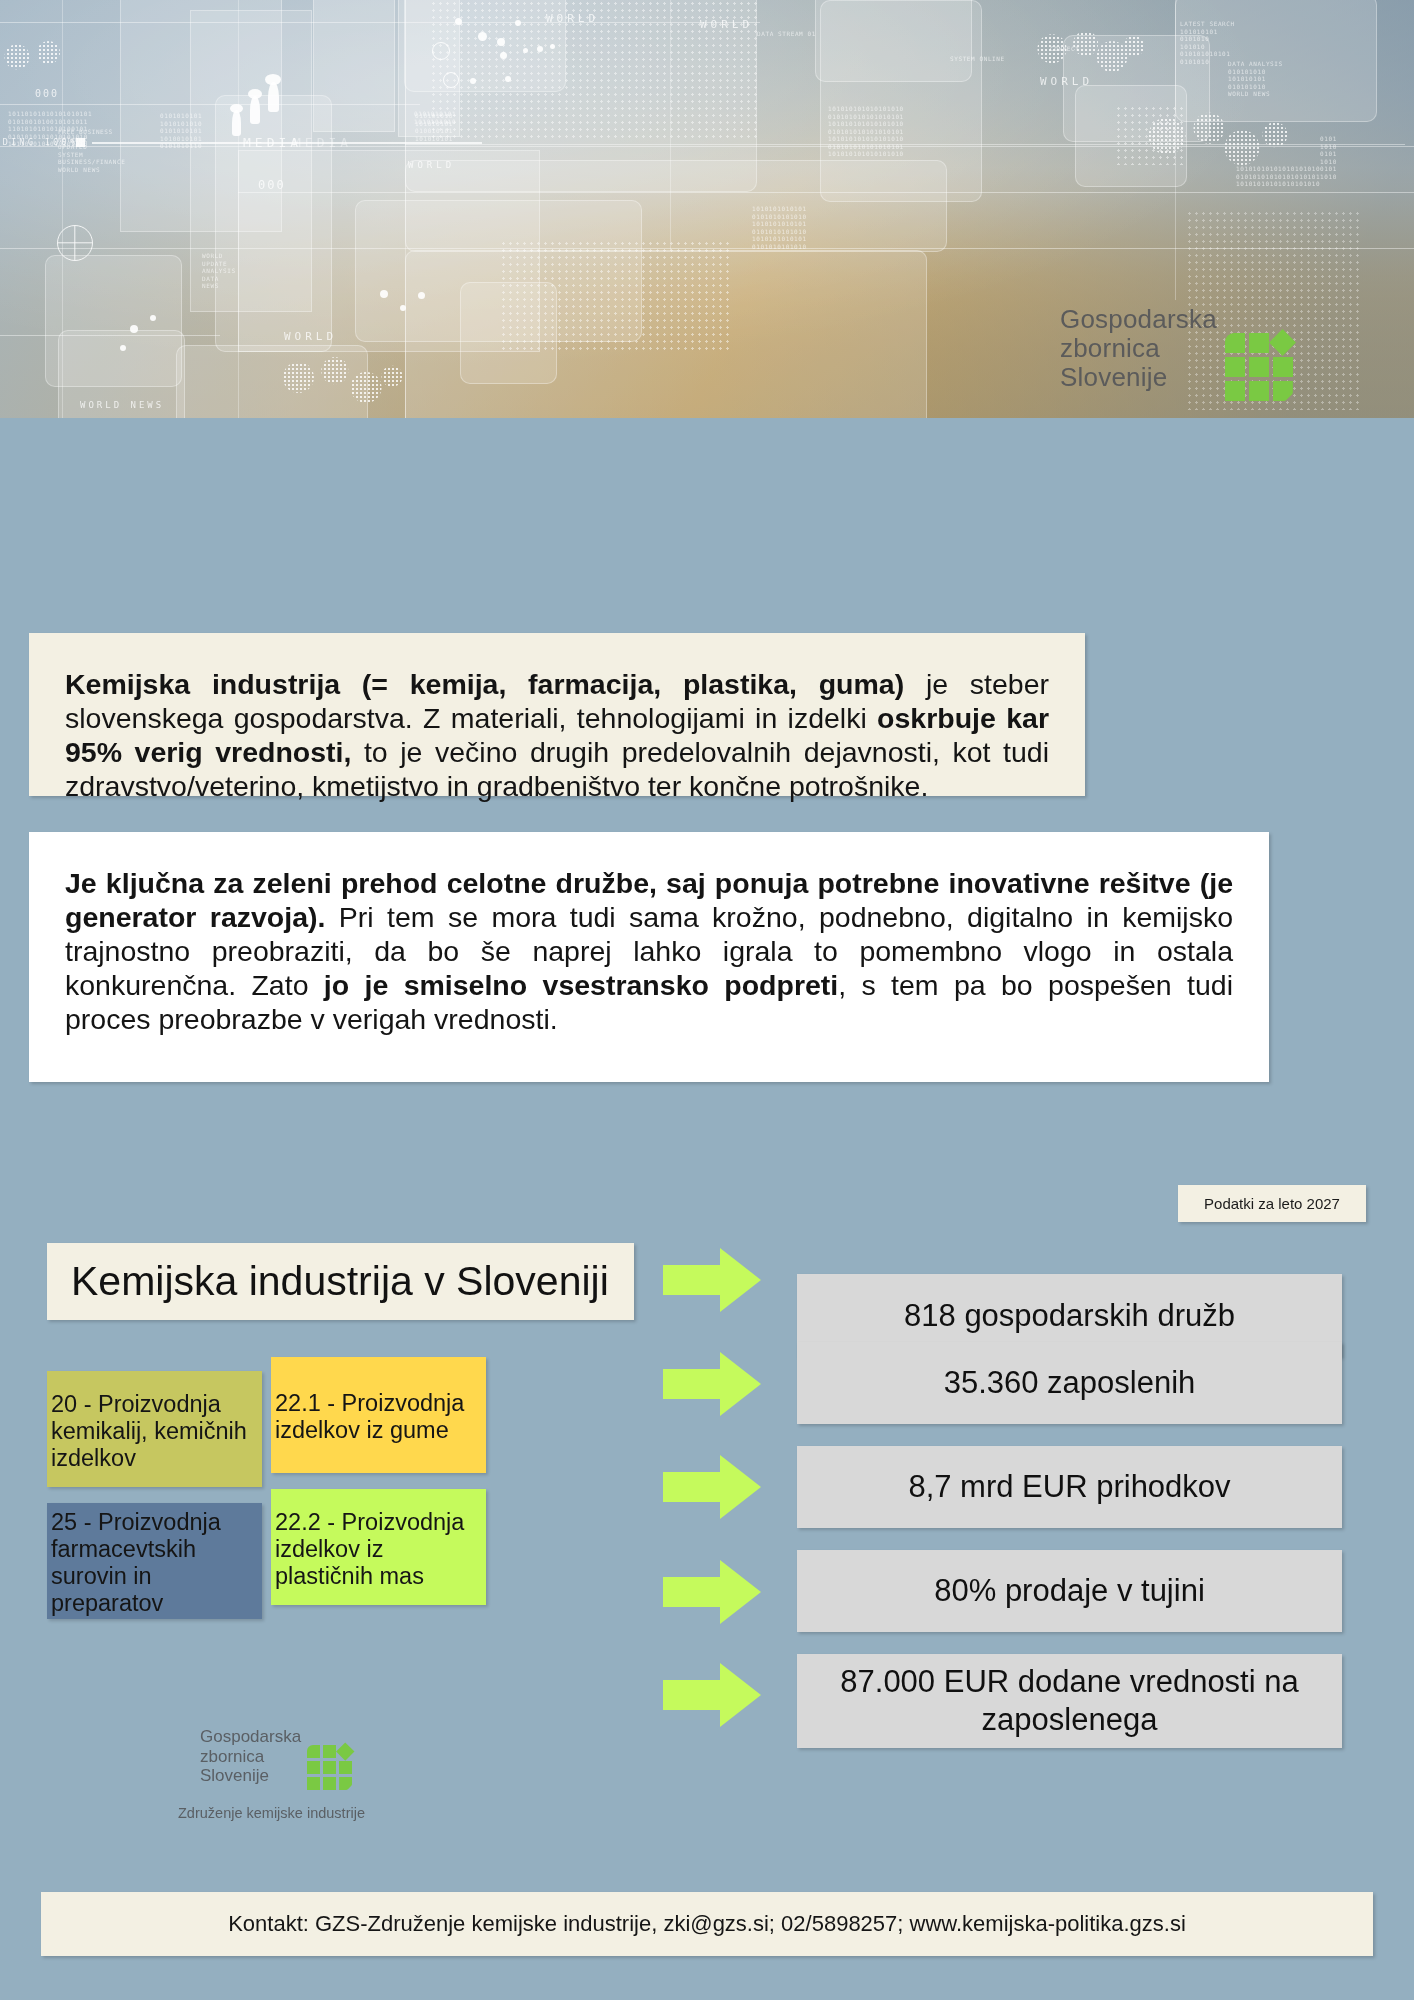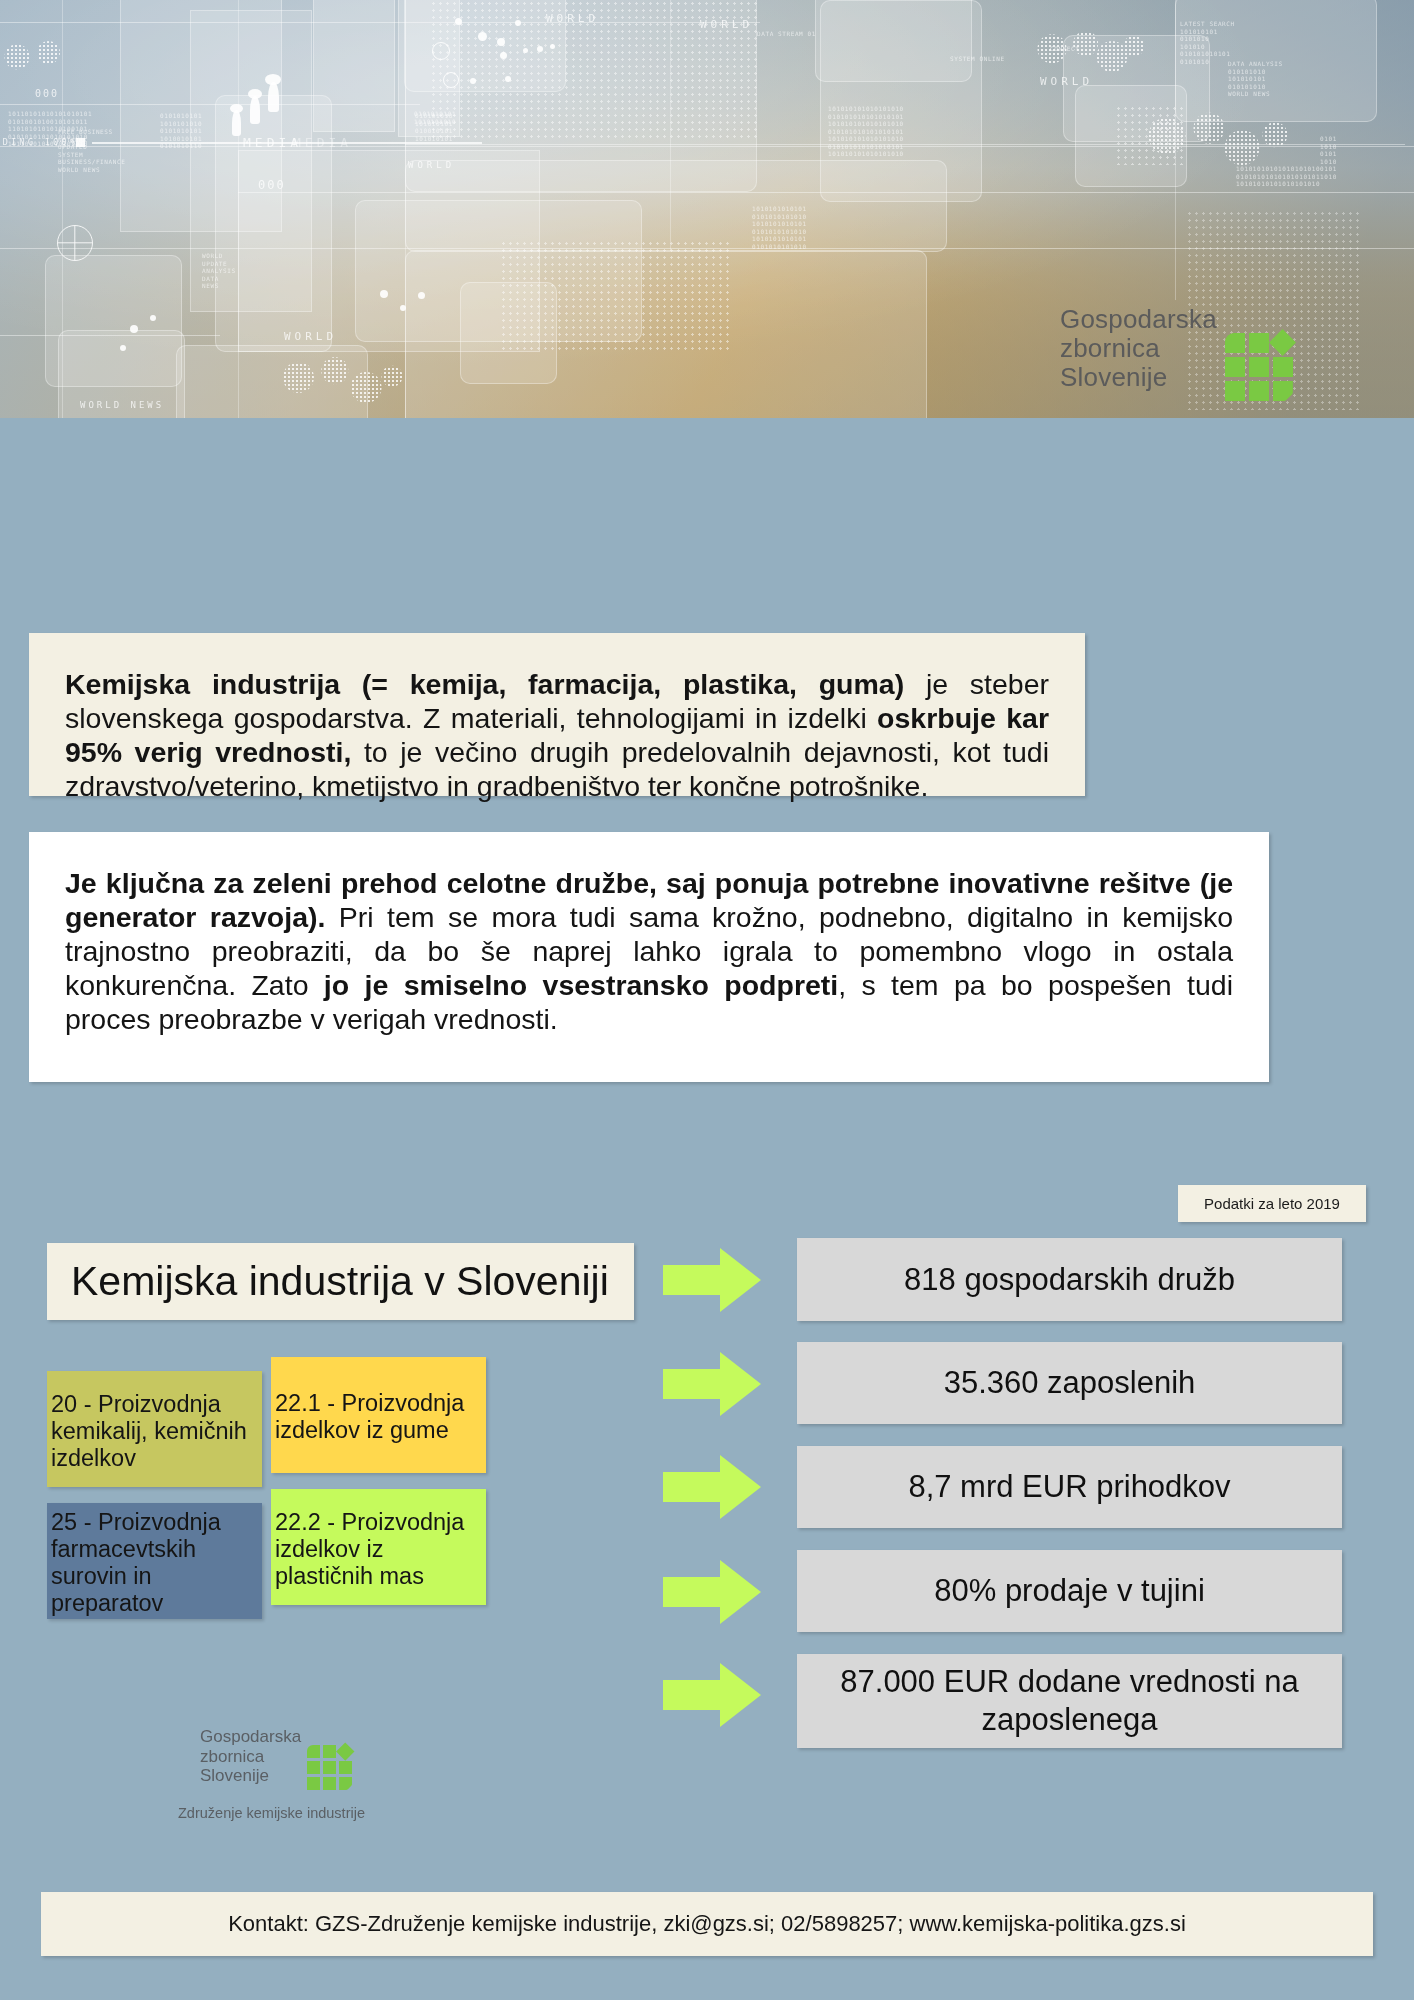--- a/index.html
+++ b/index.html
@@ -101,21 +101,21 @@
   #cat-221  {background:#ffd84d;}
   #cat-21   {left:47px; top:1503px;width:215px;height:116px;background:#5e7a9b;}
   #cat-222  {left:271px;top:1489px;width:215px;height:116px;background:#c5fa5c;}
 
   .statbox{
     position:absolute;left:797px;width:545px;
     background:#d8d8d8;box-shadow:2px 2px 3px rgba(0,0,0,.18);
     display:flex;align-items:center;justify-content:center;text-align:center;
     font-size:31px;line-height:38px;color:#101010;
   }
-  #stat-0{top:1238px;height:83px;}
+  #stat-0{top:1274px;height:83px;}
   #stat-1{top:1342px;height:82px;}
   #stat-2{top:1446px;height:82px;}
   #stat-3{top:1550px;height:82px;}
   #stat-4{top:1654px;height:94px;}
 
   .arrow{position:absolute;width:98px;height:64px;}
   .arrow svg{display:block;}
   #arr-0{left:663px;top:1248px;}
   #arr-1{left:663px;top:1352px;}
   #arr-2{left:663px;top:1455px;}
@@ -325,21 +325,21 @@
 </div>
 
 <div class="card" id="intro-card">
   <p><b>Kemijska industrija (= kemija, farmacija, plastika, guma)</b><span> je steber slovenskega gospodarstva. Z materiali, tehnologijami in izdelki </span><b>oskrbuje kar 95% verig vrednosti,</b><span> to je večino drugih predelovalnih dejavnosti, kot tudi zdravstvo/veterino, kmetijstvo in gradbeništvo ter končne potrošnike.</span></p>
 </div>
 
 <div class="card" id="green-card">
   <p><b>Je ključna za zeleni prehod celotne družbe, saj ponuja potrebne inovativne rešitve (je generator razvoja).</b><span> Pri tem se mora tudi sama krožno, podnebno, digitalno in kemijsko trajnostno preobraziti, da bo še naprej lahko igrala to pomembno vlogo in ostala konkurenčna. Zato </span><b>jo je smiselno vsestransko podpreti</b><span>, s tem pa bo pospešen tudi proces preobrazbe v verigah vrednosti.</span></p>
 </div>
 
-<div class="badge">Podatki za leto 2019</div>
+<div class="badge">Podatki za leto 2027</div>
 
 <div class="titlebox">Kemijska industrija v Sloveniji</div>
 
 <div class="catbox" id="cat-20" style="background: rgb(198, 199, 96);">20 - Proizvodnja kemikalij, kemičnih izdelkov</div>
 <div class="catbox" id="cat-221" style="background: rgb(255, 216, 77);">22.1 - Proizvodnja izdelkov iz gume</div>
 <div class="catbox" id="cat-21" style="background: rgb(94, 122, 155);">25 - Proizvodnja farmacevtskih surovin in preparatov</div>
 <div class="catbox" id="cat-222" style="background: rgb(197, 250, 92);">22.2 - Proizvodnja izdelkov iz plastičnih mas</div>
 
 <div class="arrow" id="arr-0">
   <svg width="98" height="64" viewBox="0 0 98 64">

